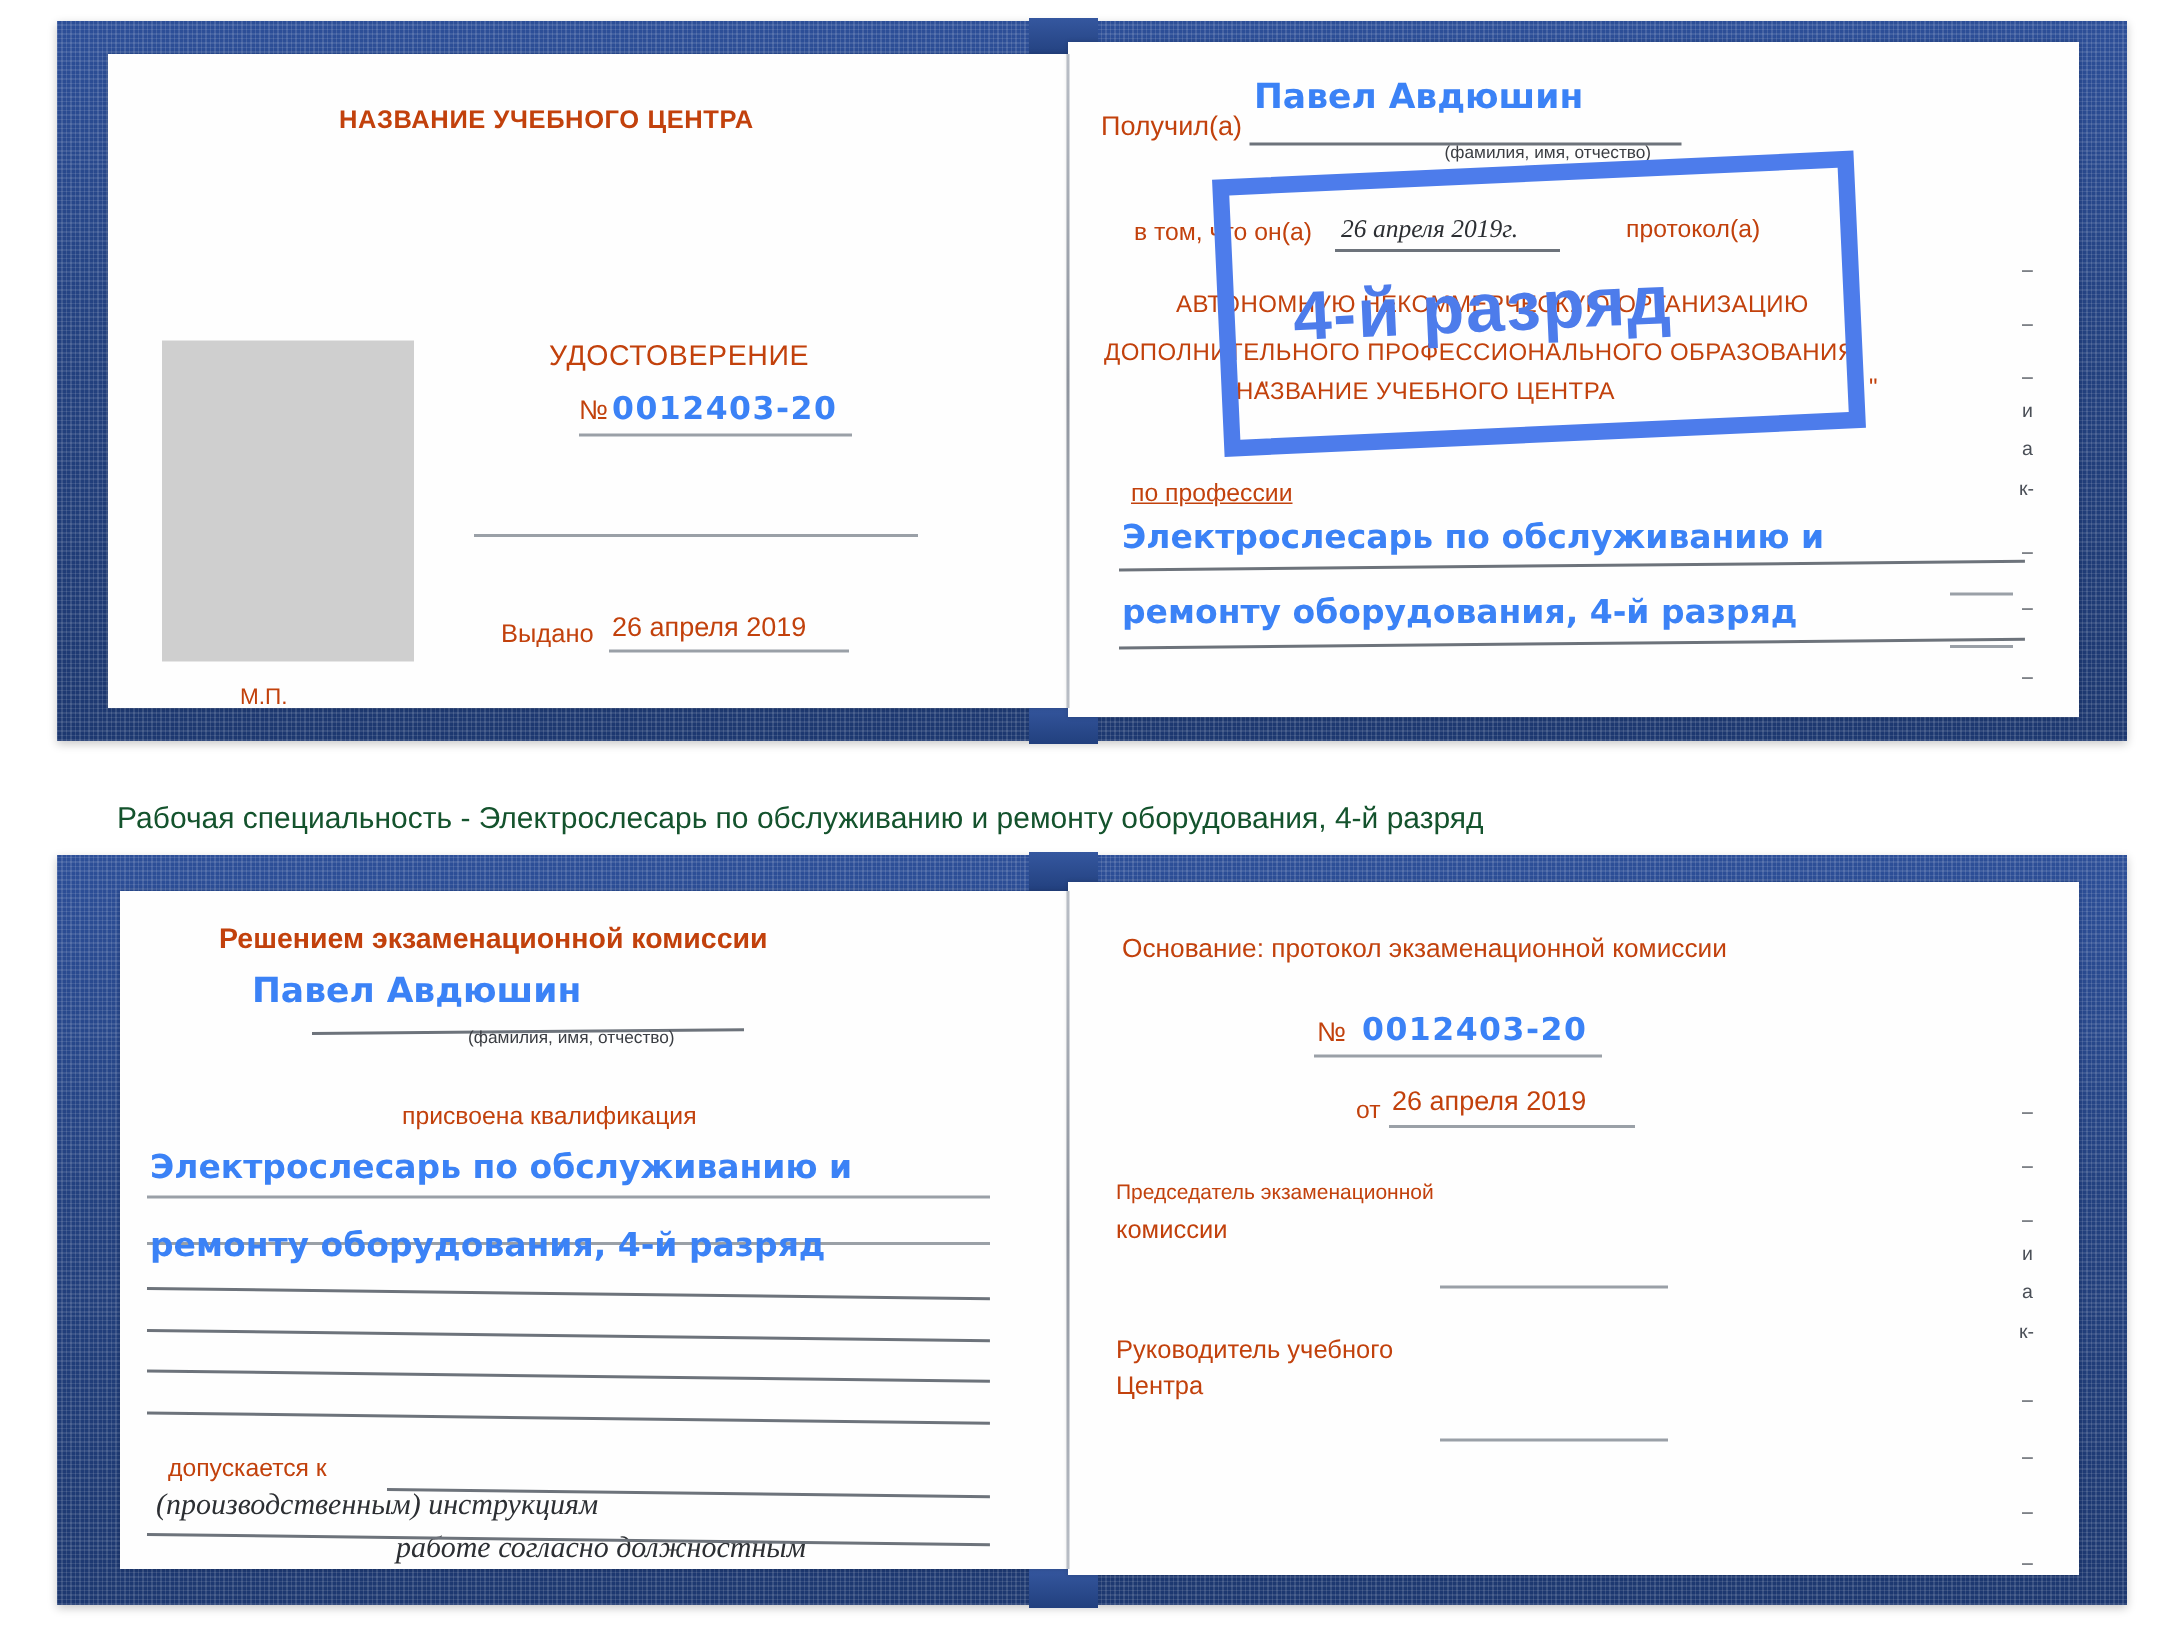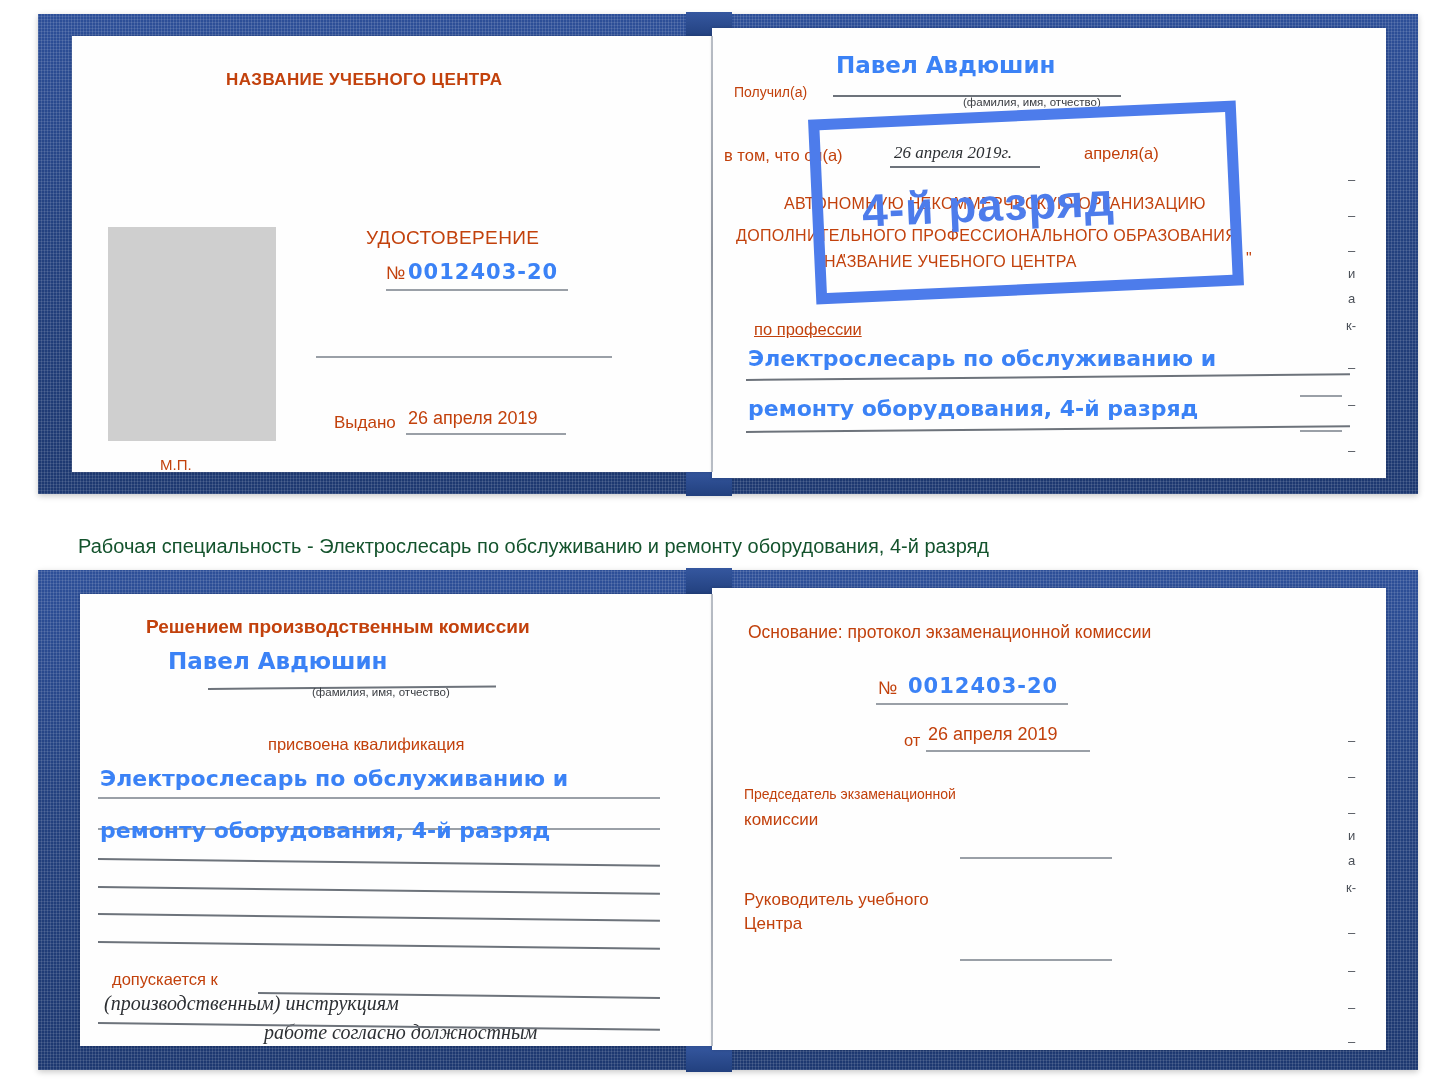--- a/index.html
+++ b/index.html
@@ -127,29 +127,29 @@
 <div class="rule" style="left:386px;top:289px;width:182px;"></div>
 
 <div class="rule" style="left:316px;top:356px;width:296px;"></div>
 
 <div class="t" style="left:334px;top:413px;font-size:17px;">Выдано</div>
 <div class="t" style="left:408px;top:408px;font-size:18px;">26 апреля 2019</div>
 <div class="rule" style="left:406px;top:433px;width:160px;"></div>
 
 <div class="t" style="left:160px;top:456px;font-size:15px;">М.П.</div>
 
-<div class="t" style="left:734px;top:74px;font-size:14px;margin-top:10px;">Получил(а)</div>
+<div class="t" style="left:734px;top:74px;font-size:18px;">Получил(а)</div>
 <div class="hand" style="left:836px;top:52px;font-size:23px;">Павел Авдюшин</div>
 <div class="rule dark" style="left:833px;top:95px;width:288px;"></div>
 <div class="t" style="left:963px;top:96px;font-size:11.5px;color:#3a3d42;">(фамилия, имя, отчество)</div>
 
-<div class="t" style="left:724px;top:146px;font-size:16.5px;">в том, что он(а)</div>
+<div class="t" style="left:756px;top:146px;font-size:16.5px;">в том, что он(а)</div>
 <div class="hand-italic" style="left:894px;top:143px;font-size:17px;">26 апреля 2019г.</div>
 <div class="rule dark" style="left:890px;top:166px;width:150px;"></div>
-<div class="t" style="left:1084px;top:144px;font-size:16.5px;">апреля(а)</div>
+<div class="t" style="left:1084px;top:144px;font-size:16.5px;">протокол(а)</div>
 
 <div class="t caps t-center" style="left:784px;top:195px;width:512px;font-size:16px;">АВТОНОМНУЮ НЕКОММЕРЧЕСКУЮ ОРГАНИЗАЦИЮ</div>
 <div class="t caps t-center" style="left:736px;top:227px;width:608px;font-size:16px;">ДОПОЛНИТЕЛЬНОГО ПРОФЕССИОНАЛЬНОГО ОБРАЗОВАНИЯ</div>
 <div class="t" style="left:840px;top:252px;font-size:16px;">"</div>
 <div class="t caps t-center" style="left:824px;top:253px;width:400px;font-size:16px;">НАЗВАНИЕ УЧЕБНОГО ЦЕНТРА</div>
 <div class="t" style="left:1246px;top:250px;font-size:16px;">"</div>
 
 <div class="t" style="left:754px;top:320px;font-size:16.5px;text-decoration:underline;">по профессии</div>
 
 <div class="hand" style="left:748px;top:346px;font-size:22px;">Электрослесарь по обслуживанию и</div>
@@ -177,21 +177,21 @@
 
 <div class="book" style="left:38px;top:570px;width:1380px;height:500px;">
   <div class="spine-tab" style="left:648px;top:-2px;height:26px;"></div>
   <div class="spine-tab" style="left:648px;bottom:-2px;height:26px;"></div>
 </div>
 
 <div class="page left" style="left:80px;top:594px;width:632px;height:452px;"></div>
 <div class="page right" style="left:712px;top:588px;width:674px;height:462px;"></div>
 <div class="spine-line" style="left:711px;top:594px;height:452px;"></div>
 
-<div class="t" style="left:146px;top:616px;font-size:19px;font-weight:bold;">Решением производственным комиссии</div>
+<div class="t" style="left:146px;top:616px;font-size:19px;font-weight:bold;">Решением экзаменационной комиссии</div>
 
 <div class="hand" style="left:168px;top:648px;font-size:23px;">Павел Авдюшин</div>
 <div class="rule dark" style="left:208px;top:688px;width:288px;transform:rotate(-0.5deg);transform-origin:left center;"></div>
 <div class="t" style="left:312px;top:686px;font-size:11.5px;color:#3a3d42;">(фамилия, имя, отчество)</div>
 
 <div class="t" style="left:268px;top:735px;font-size:16.5px;">присвоена квалификация</div>
 
 <div class="hand" style="left:100px;top:766px;font-size:22px;">Электрослесарь по обслуживанию и</div>
 <div class="rule" style="left:98px;top:797px;width:562px;"></div>
 

